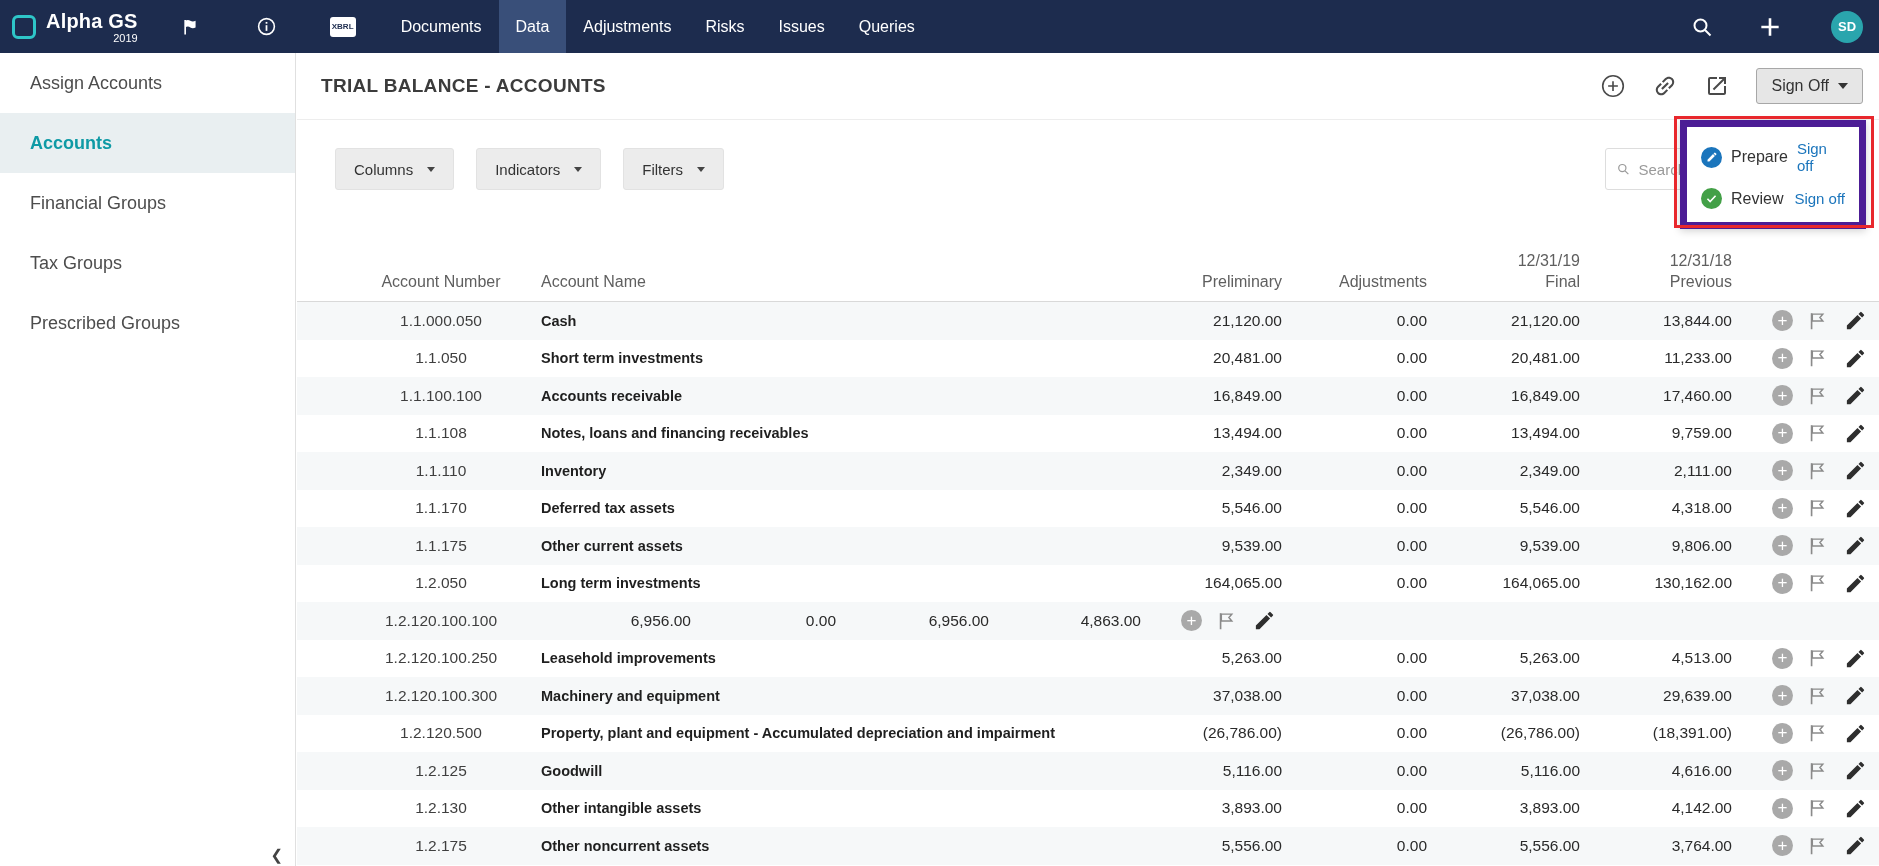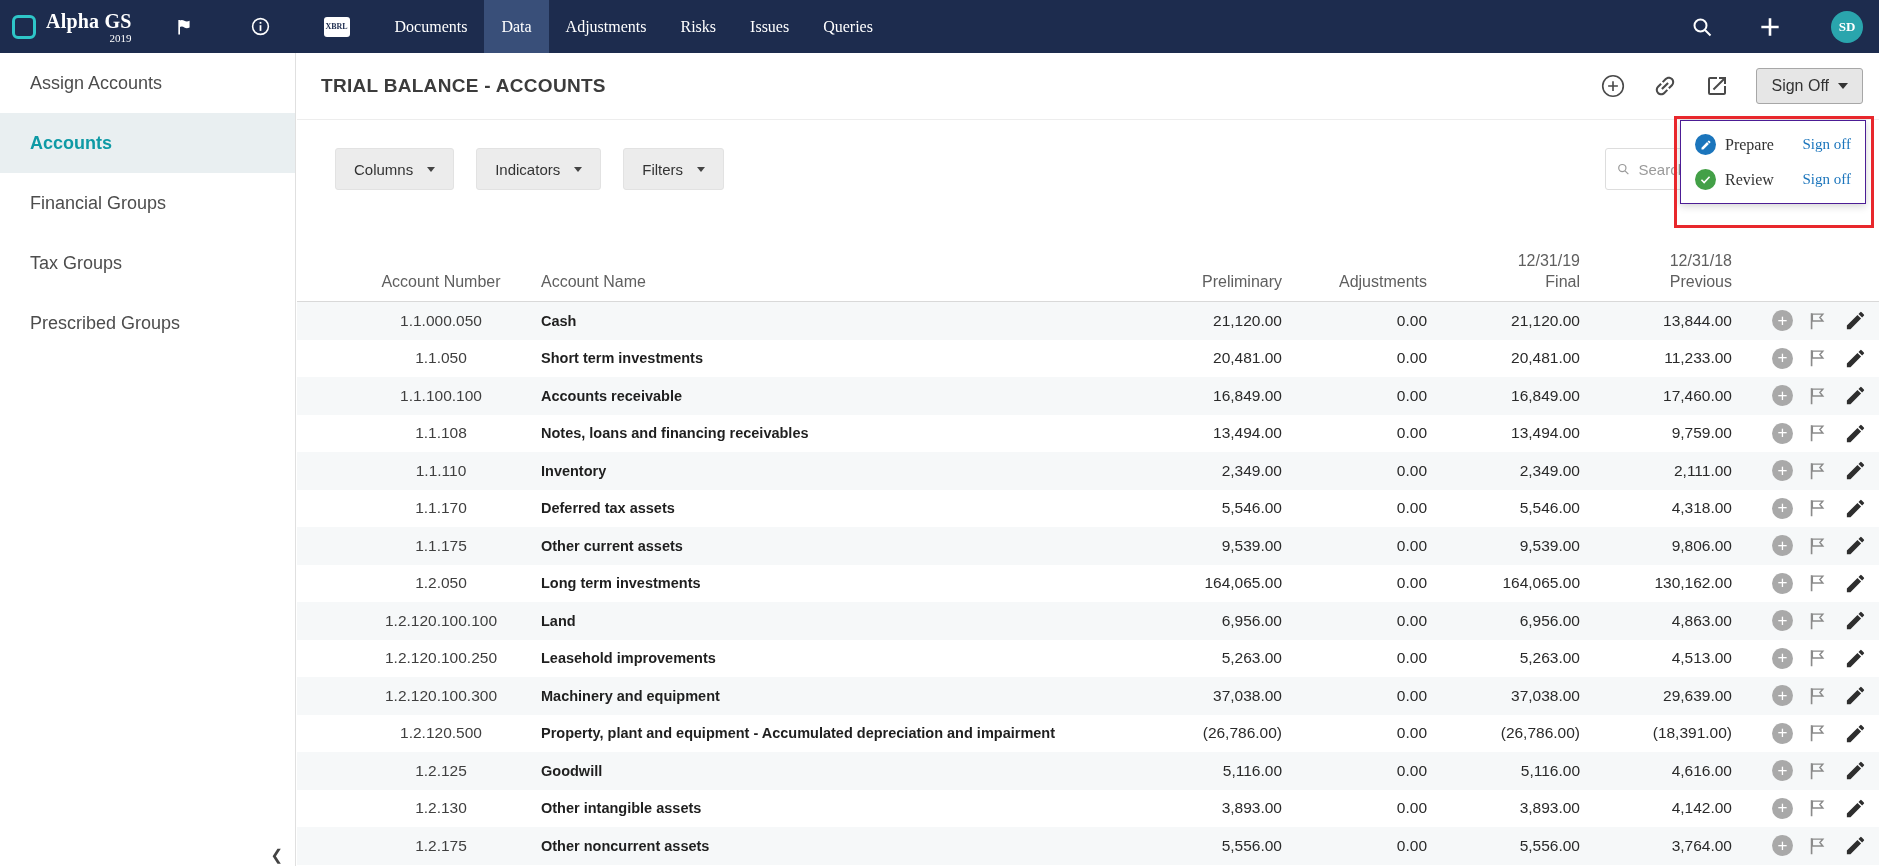--- a/index.html
+++ b/index.html
@@ -10,21 +10,21 @@
     --link-blue:#1b75bc;
     --review-green:#43a047;
     --annotation-red:#e8272c;
     --row-stripe:#f6f8f9;
   }
   *{box-sizing:border-box;margin:0;padding:0;}
   html,body{width:1879px;height:866px;overflow:hidden;}
   body{font-family:"Liberation Sans","DejaVu Sans",sans-serif;background:#fff;position:relative;}
 
   
-  .topbar{position:absolute;top:0;left:0;width:1879px;height:53px;background:var(--topbar-bg);display:flex;align-items:center;color:#fff;z-index:20;font-family:Liberation Serif, serif;}
+  .topbar{position:absolute;top:0;left:0;width:1879px;height:53px;background:var(--topbar-bg);display:flex;align-items:center;color:#fff;z-index:20;}
   .logo{margin-left:12px;width:24px;height:24px;border:3px solid #2ec6c8;border-radius:6px;flex:0 0 auto;}
   .brand{margin-left:10px;display:flex;flex-direction:column;align-items:flex-end;}
   .brand-name{font-size:20px;font-weight:bold;line-height:22px;letter-spacing:.2px;}
   .brand-year{font-size:11px;line-height:11px;margin-top:1px;}
   .topbar-icons{display:flex;align-items:center;margin-left:30px;gap:30px;}
   .tb-icon{width:46px;height:24px;display:flex;align-items:center;justify-content:center;cursor:pointer;}
   .xbrl-box{width:26px;height:20px;background:#fff;border-radius:3px;display:flex;align-items:center;justify-content:center;font-size:8px;font-weight:bold;color:var(--topbar-bg);letter-spacing:0;}
   .nav{display:flex;margin-left:18px;height:53px;}
   .nav-item{padding:0 17px;line-height:53px;font-size:16px;cursor:pointer;white-space:nowrap;}
   .nav-item.active{background:var(--topbar-active);}
@@ -48,21 +48,21 @@
 
   
   .toolbar{display:flex;gap:22px;padding:28px 0 0 38px;position:relative;}
   .tb-btn{height:42px;background:#ececec;border:1px solid #e2e2e2;border-radius:3px;padding:0 18px;font-size:15px;color:#333;display:flex;align-items:center;gap:14px;cursor:pointer;font-family:inherit;}
   .tb-btn .caret-down{border-top-color:#444;border-left-width:4.5px;border-right-width:4.5px;border-top-width:5.5px;}
   .search-box{position:absolute;top:95px;right:16px;width:258px;height:42px;border:1px solid #ddd;border-radius:3px;background:#fff;display:flex;align-items:center;padding:0 10px;gap:8px;z-index:1;}
   .search-box input{border:none;outline:none;font-size:15px;color:#555;width:100%;font-family:inherit;background:transparent;}
   .search-box input::placeholder{color:#9a9a9a;}
 
   
-  .signoff-menu{position:absolute;top:67px;right:13px;width:186px;background:#fff;border:1px solid #4c1d95;box-shadow:0 2px 8px rgba(0,0,0,.18);padding:13px 14px;display:flex;flex-direction:column;gap:14px;z-index:5;font-family:Liberation Serif, serif;}
+  .signoff-menu{position:absolute;top:67px;right:13px;width:186px;background:#fff;border:7px solid #4c1d95;box-shadow:0 2px 8px rgba(0,0,0,.18);padding:13px 14px;display:flex;flex-direction:column;gap:14px;z-index:5;}
   .signoff-row{display:flex;align-items:center;gap:9px;}
   .signoff-label{font-size:16px;color:#333;}
   .signoff-link{margin-left:auto;font-size:15px;color:var(--link-blue);cursor:pointer;text-decoration:none;}
   .badge{width:21px;height:21px;border-radius:50%;display:flex;align-items:center;justify-content:center;flex:0 0 auto;}
   .badge.prepare{background:var(--link-blue);}
   .badge.review{background:var(--review-green);}
   .annotation-box{position:absolute;top:63px;right:5px;width:200px;height:112px;border:3px solid var(--annotation-red);z-index:6;pointer-events:none;}
 
   
   .table-wrap{position:absolute;top:180px;left:0;right:0;bottom:0;}
@@ -417,21 +417,20 @@
       <span class="row-icon">
         <svg width="23" height="23" viewBox="0 0 24 24">
                 <path d="M3 17.25V21h3.75L17.81 9.94l-3.75-3.75L3 17.25zM20.71 7.04a1 1 0 0 0 0-1.41l-2.34-2.34a1 1 0 0 0-1.41 0l-1.83 1.83 3.75 3.75 1.83-1.83z" fill="#2e2e2e"></path>
               </svg>
       </span>
     </span>
   </div>
 
   <div class="trow">
     <span class="col-acct">1.2.120.100.100</span>
-    <span class="col-name">Land</span>
     <span class="col-prelim">6,956.00</span>
     <span class="col-adj">0.00</span>
     <span class="col-final">6,956.00</span>
     <span class="col-prev">4,863.00</span>
     <span class="row-actions">
       <span class="circle-plus"></span>
       <span class="row-icon">
         <svg width="22" height="22" viewBox="0 0 24 24">
                 <path d="M5 21V3.5" stroke="#8a8a8a" stroke-width="1.8" fill="none"></path>
                 <path d="M5.8 4.5h11.4l-3.1 3.7 3.1 3.7H5.8z" stroke="#8a8a8a" stroke-width="1.6" fill="none"></path>

